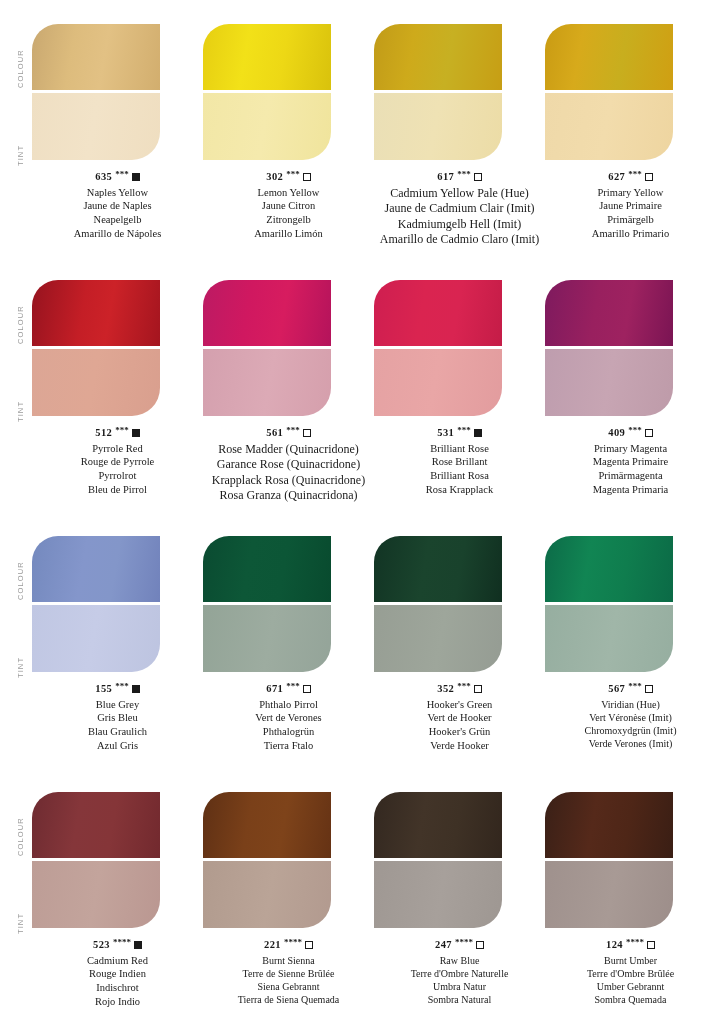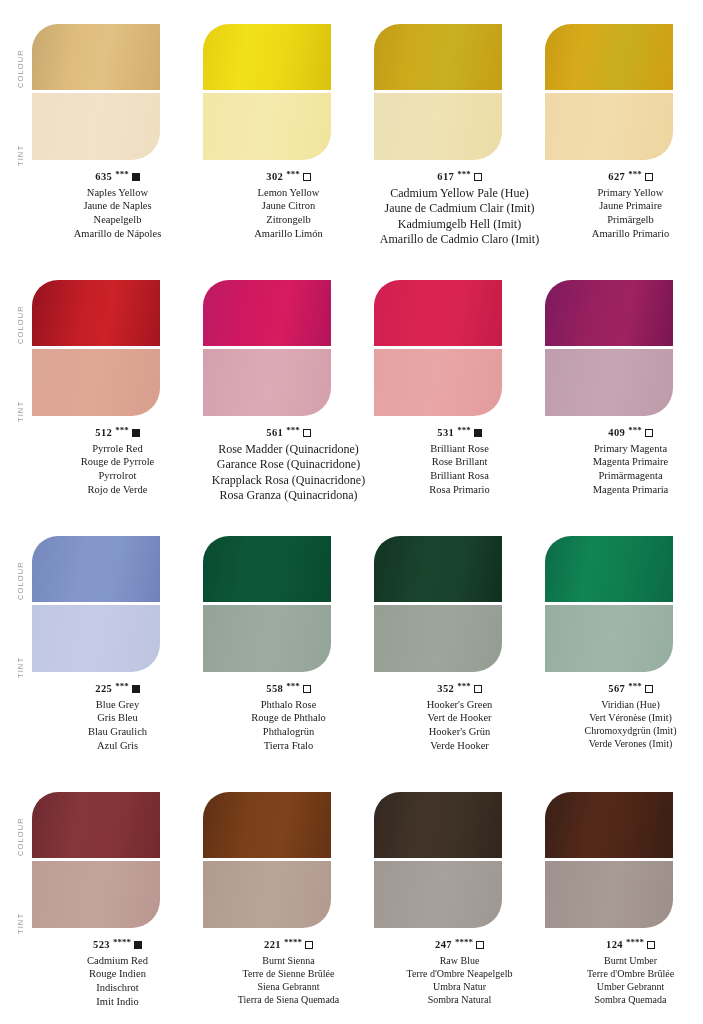--- a/index.html
+++ b/index.html
@@ -237,21 +237,21 @@
       </div>
       <div class="labels">
         <div class="code-line">
           <span>512</span>
           <span class="stars">***</span>
           <span class="perm-box filled"></span>
         </div>
         <div class="name">Pyrrole Red</div>
         <div class="name">Rouge de Pyrrole</div>
         <div class="name">Pyrrolrot</div>
-        <div class="name">Rojo de Verde</div>
+        <div class="name">Bleu de Pirrol</div>
       </div>
     </div>
 
     <div class="cell">
       <div class="swatch">
         <div class="colour-band" style="background: linear-gradient(100deg, rgb(188, 26, 99) 0%, rgb(208, 24, 96) 36%, rgb(215, 28, 95) 62%, rgb(180, 19, 91) 100%);"></div>
         <div class="gap"></div>
         <div class="tint-band" style="background: linear-gradient(100deg, rgb(212, 160, 174) 0%, rgb(220, 170, 182) 52%, rgb(213, 159, 172) 100%);"></div>
       </div>
       <div class="labels">
@@ -275,21 +275,21 @@
       </div>
       <div class="labels">
         <div class="code-line">
           <span>531</span>
           <span class="stars">***</span>
           <span class="perm-box filled"></span>
         </div>
         <div class="name">Brilliant Rose</div>
         <div class="name">Rose Brillant</div>
         <div class="name">Brilliant Rosa</div>
-        <div class="name">Rosa Primario</div>
+        <div class="name">Rosa Krapplack</div>
       </div>
     </div>
 
     <div class="cell">
       <div class="swatch">
         <div class="colour-band" style="background: linear-gradient(100deg, rgb(126, 26, 94) 0%, rgb(153, 32, 95) 40%, rgb(158, 34, 96) 64%, rgb(122, 20, 83) 100%);"></div>
         <div class="gap"></div>
         <div class="tint-band" style="background: linear-gradient(100deg, rgb(190, 157, 174) 0%, rgb(199, 165, 179) 50%, rgb(190, 155, 169) 100%);"></div>
       </div>
       <div class="labels">
@@ -313,45 +313,45 @@
     </div>
 
     <div class="cell">
       <div class="swatch">
         <div class="colour-band" style="background: linear-gradient(100deg, rgb(116, 137, 190) 0%, rgb(132, 150, 203) 40%, rgb(131, 150, 201) 64%, rgb(113, 130, 187) 100%);"></div>
         <div class="gap"></div>
         <div class="tint-band" style="background: linear-gradient(100deg, rgb(192, 199, 227) 0%, rgb(198, 204, 231) 48%, rgb(189, 196, 224) 100%);"></div>
       </div>
       <div class="labels">
         <div class="code-line">
-          <span>225</span>
+          <span>155</span>
           <span class="stars">***</span>
           <span class="perm-box filled"></span>
         </div>
         <div class="name">Blue Grey</div>
         <div class="name">Gris Bleu</div>
         <div class="name">Blau Graulich</div>
         <div class="name">Azul Gris</div>
       </div>
     </div>
 
     <div class="cell">
       <div class="swatch">
         <div class="colour-band" style="background: linear-gradient(100deg, rgb(10, 75, 49) 0%, rgb(13, 87, 55) 36%, rgb(12, 86, 54) 62%, rgb(8, 74, 46) 100%);"></div>
         <div class="gap"></div>
         <div class="tint-band" style="background: linear-gradient(100deg, rgb(147, 164, 151) 0%, rgb(157, 172, 160) 52%, rgb(148, 164, 153) 100%);"></div>
       </div>
       <div class="labels">
         <div class="code-line">
-          <span>558</span>
-          <span class="stars">***</span>
-          <span class="perm-box open"></span>
-        </div>
-        <div class="name">Phthalo Rose</div>
-        <div class="name">Rouge de Phthalo</div>
+          <span>671</span>
+          <span class="stars">***</span>
+          <span class="perm-box open"></span>
+        </div>
+        <div class="name">Phthalo Pirrol</div>
+        <div class="name">Vert de Verones</div>
         <div class="name">Phthalogrün</div>
         <div class="name">Tierra Ftalo</div>
       </div>
     </div>
 
     <div class="cell">
       <div class="swatch">
         <div class="colour-band" style="background: linear-gradient(100deg, rgb(18, 52, 36) 0%, rgb(26, 68, 45) 40%, rgb(25, 66, 44) 66%, rgb(16, 47, 32) 100%);"></div>
         <div class="gap"></div>
         <div class="tint-band" style="background: linear-gradient(100deg, rgb(151, 158, 148) 0%, rgb(158, 166, 155) 52%, rgb(149, 156, 147) 100%);"></div>
@@ -403,21 +403,21 @@
       </div>
       <div class="labels">
         <div class="code-line">
           <span>523</span>
           <span class="stars">****</span>
           <span class="perm-box filled"></span>
         </div>
         <div class="name">Cadmium Red</div>
         <div class="name">Rouge Indien</div>
         <div class="name">Indischrot</div>
-        <div class="name">Imit Indio</div>
+        <div class="name">Rojo Indio</div>
       </div>
     </div>
 
     <div class="cell">
       <div class="swatch">
         <div class="colour-band" style="background: linear-gradient(100deg, rgb(95, 48, 20) 0%, rgb(122, 64, 25) 36%, rgb(126, 67, 26) 62%, rgb(101, 50, 20) 100%);"></div>
         <div class="gap"></div>
         <div class="tint-band" style="background: linear-gradient(100deg, rgb(177, 155, 142) 0%, rgb(186, 164, 151) 52%, rgb(178, 154, 143) 100%);"></div>
       </div>
       <div class="labels">
@@ -439,21 +439,21 @@
         <div class="gap"></div>
         <div class="tint-band" style="background: linear-gradient(100deg, rgb(159, 152, 147) 0%, rgb(167, 160, 155) 52%, rgb(158, 151, 146) 100%);"></div>
       </div>
       <div class="labels">
         <div class="code-line">
           <span>247</span>
           <span class="stars">****</span>
           <span class="perm-box open"></span>
         </div>
         <div class="name sm">Raw Blue</div>
-        <div class="name sm">Terre d'Ombre Neapelgelb</div>
+        <div class="name sm">Terre d'Ombre Naturelle</div>
         <div class="name sm">Umbra Natur</div>
         <div class="name sm">Sombra Natural</div>
       </div>
     </div>
 
     <div class="cell">
       <div class="swatch">
         <div class="colour-band" style="background: linear-gradient(100deg, rgb(58, 32, 23) 0%, rgb(85, 41, 26) 38%, rgb(78, 38, 23) 64%, rgb(58, 30, 20) 100%);"></div>
         <div class="gap"></div>
         <div class="tint-band" style="background: linear-gradient(100deg, rgb(159, 145, 141) 0%, rgb(168, 154, 149) 52%, rgb(157, 142, 138) 100%);"></div>

